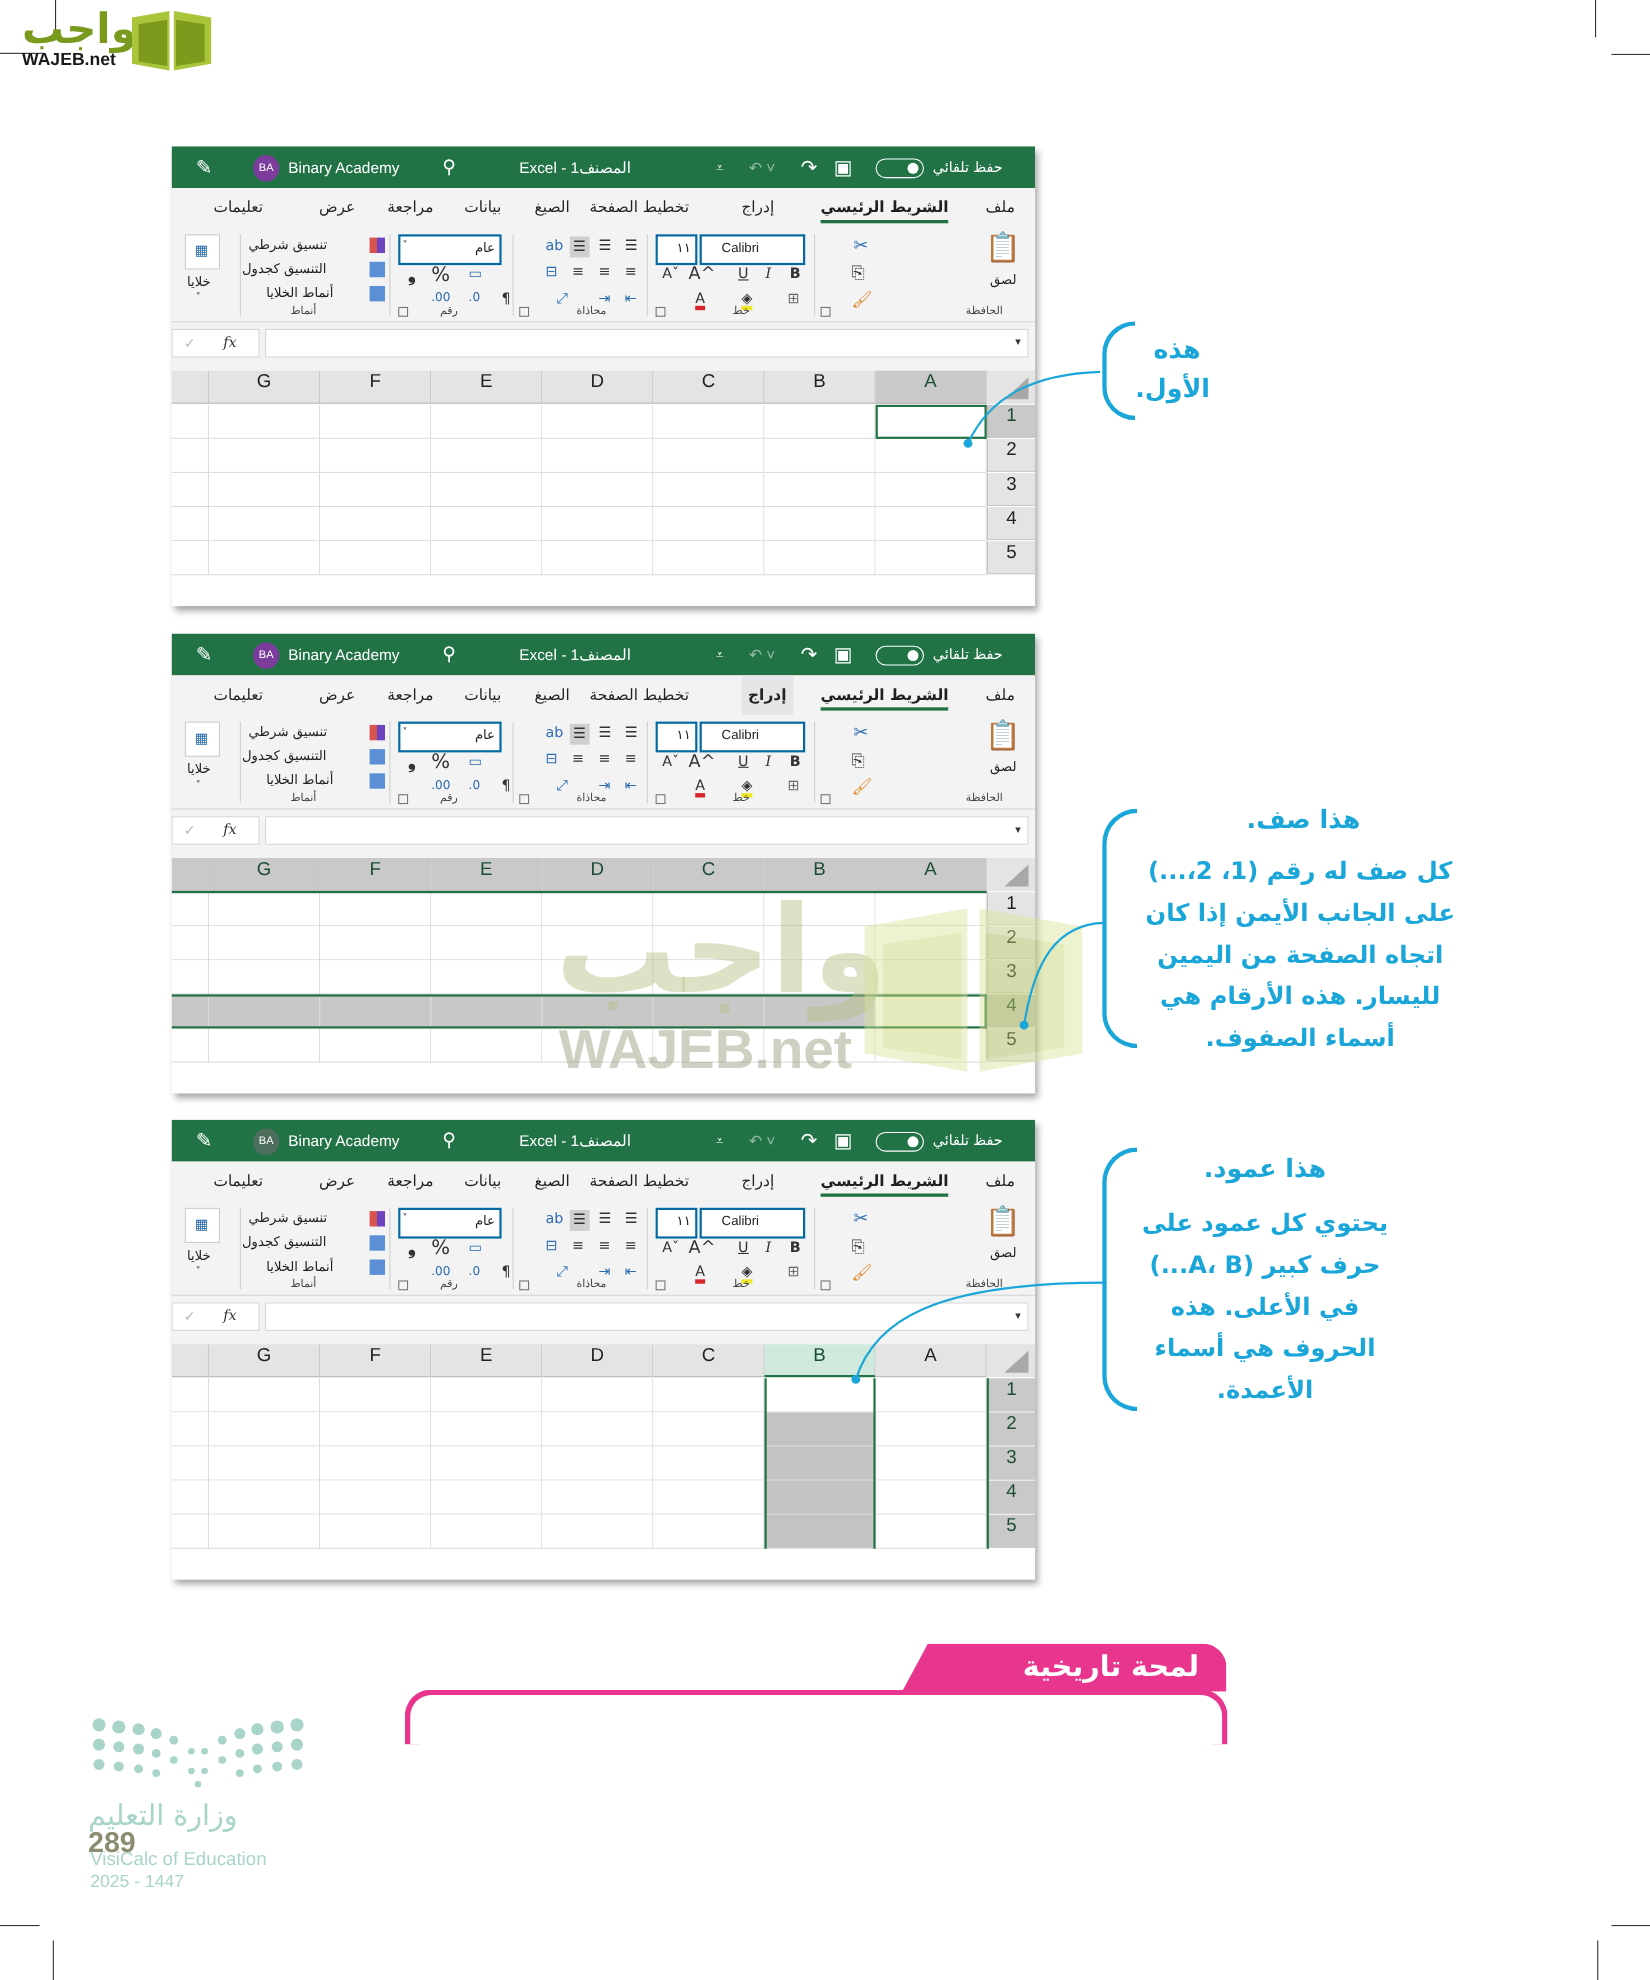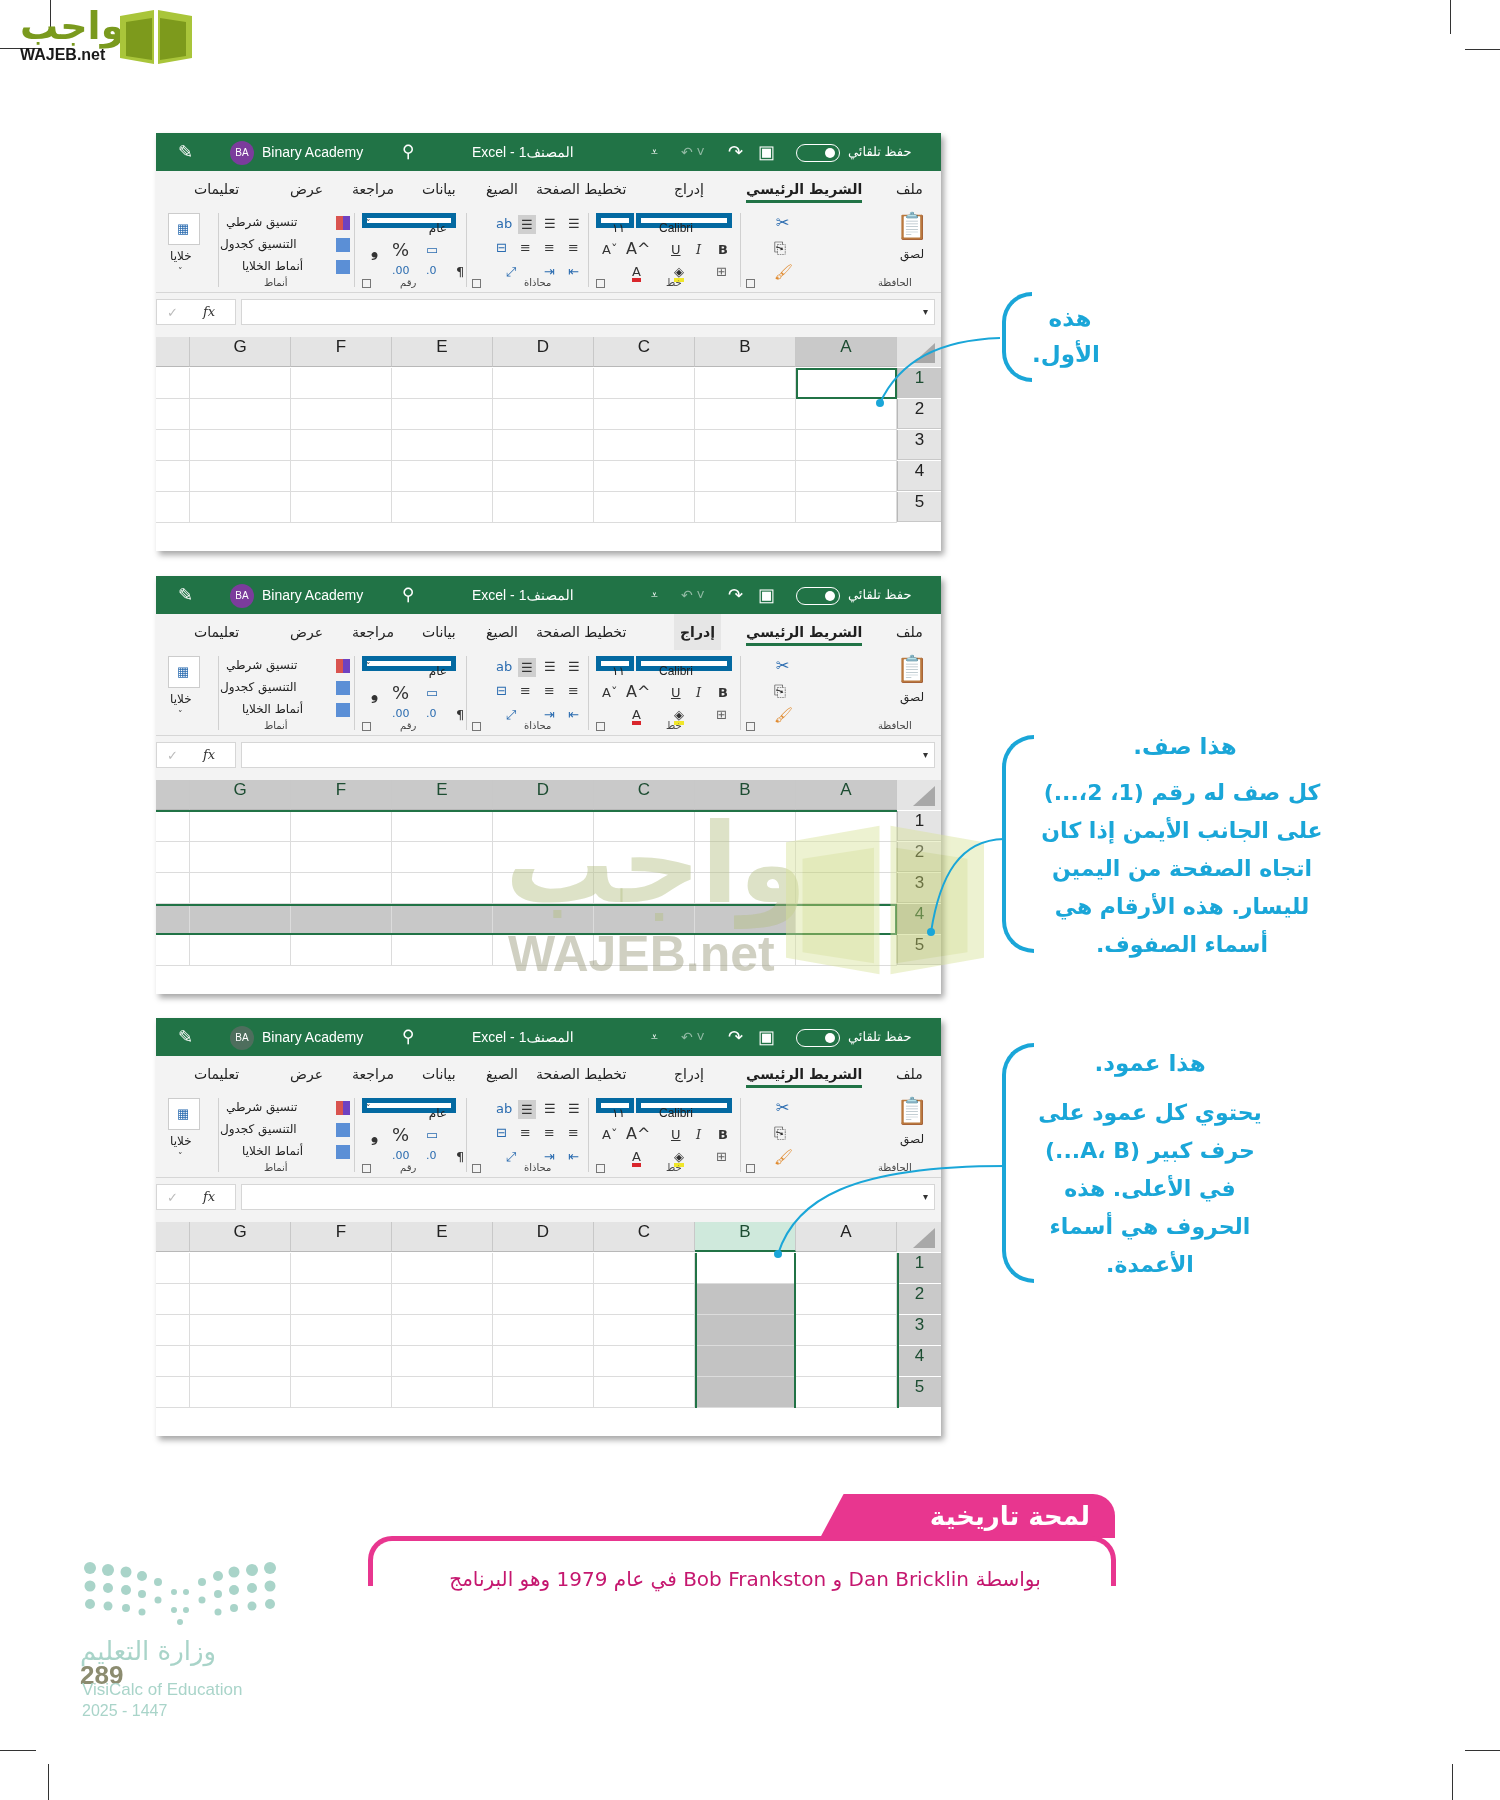--- a/index.html
+++ b/index.html
@@ -30,21 +30,21 @@
   .tab { position: absolute; top: 0; height: 36px; line-height: 36px; font-size: 14px; color: #222; white-space: nowrap; direction: rtl; }
   .tab.active { font-weight: bold; color: #1f1f1f; }
   .tab.active::after { content: ""; position: absolute; left: 0; right: 0; bottom: 4px; height: 3px; background: #217346; }
   .tab.hl { background: #e6e6e6; font-weight: bold; padding: 0 6px; }
 
   .ribbon { position: absolute; left: 0; top: 74px; width: 100%; height: 86px; background: #f3f3f3; border-bottom: 1px solid #d6d6d6; }
   .rgroup-sep { position: absolute; top: 6px; width: 1px; height: 74px; background: #d0d0d0; }
   .rlabel { position: absolute; top: 70px; font-size: 10px; color: #444; direction: rtl; white-space: nowrap; }
   .rtext { position: absolute; font-size: 12px; color: #222; direction: rtl; white-space: nowrap; }
   .ricon { position: absolute; font-size: 13px; color: #333; line-height: 1; font-family: "DejaVu Sans", sans-serif; }
-  .rbox { position: absolute; background: #fff; border: 5px solid #0369a1; height: 15px; font-size: 12px; line-height: 20px; color: #222; }
+  .rbox { position: absolute; background: #fff; border: 2px solid #0369a1; height: 28px; font-size: 12px; line-height: 20px; color: #222; }
   .launcher { position: absolute; top: 72px; width: 9px; height: 9px; border: 1px solid #777; }
   .cells-btn { position: absolute; left: 12px; top: 6px; width: 32px; height: 32px; background: #fff; border: 1px solid #ccc; }
   .sw { position: absolute; width: 14px; height: 14px; }
 
   .fbar { position: absolute; left: 0; top: 166px; width: 100%; height: 28px; }
   .fbar .namebox { position: absolute; left: 0; top: 0; width: 80px; height: 26px; background: #fff; border: 1px solid #d6d6d6; }
   .fbar .input { position: absolute; left: 85px; top: 0; right: 6px; height: 26px; background: #fff; border: 1px solid #d6d6d6; }
 
   .grid { position: absolute; left: 0; top: 204px; width: 100%; height: 214px; background: #fff; }
   .colhdr { position: absolute; top: 0; height: 30px; background: #e4e4e4; border-right: 1px solid #c8c8c8; border-bottom: 1px solid #b8b8b8;
@@ -596,21 +596,20 @@
   <circle cx="8" cy="94" r="4" fill="#1aa6d8"></circle>
 </svg>
 <div class="bracket" style="left:1002px;top:1043px;width:32px;height:240px;"></div>
 <div class="ann" style="left:1040px;top:1045px;width:220px;font-size:23px;line-height:36px;">هذا عمود.</div>
 <div class="ann" style="left:1035px;top:1094px;width:230px;font-size:22px;line-height:38px;">يحتوي كل عمود على حرف كبير (A، B...) في الأعلى. هذه الحروف هي أسماء الأعمدة.</div>
 
 <div class="hist-tab"></div>
 <div class="hist-title">لمحة تاريخية</div>
 <div class="hist-frame"></div>
 <div class="hist-body">
-  <div>بواسطة Dan Bricklin و Bob Frankston في عام 1979 وهو البرنامج</div>
 </div>
 
 <svg class="moe-dots" viewBox="0 0 200 70">
   <g fill="#a9d4c9">
     <circle cx="10" cy="8" r="6"></circle>
       <circle cx="28" cy="10" r="6"></circle>
       <circle cx="46" cy="12" r="5.5"></circle>
       <circle cx="62" cy="16" r="5"></circle>
       <circle cx="78" cy="22" r="4"></circle>
     <circle cx="10" cy="26" r="5.5"></circle>

